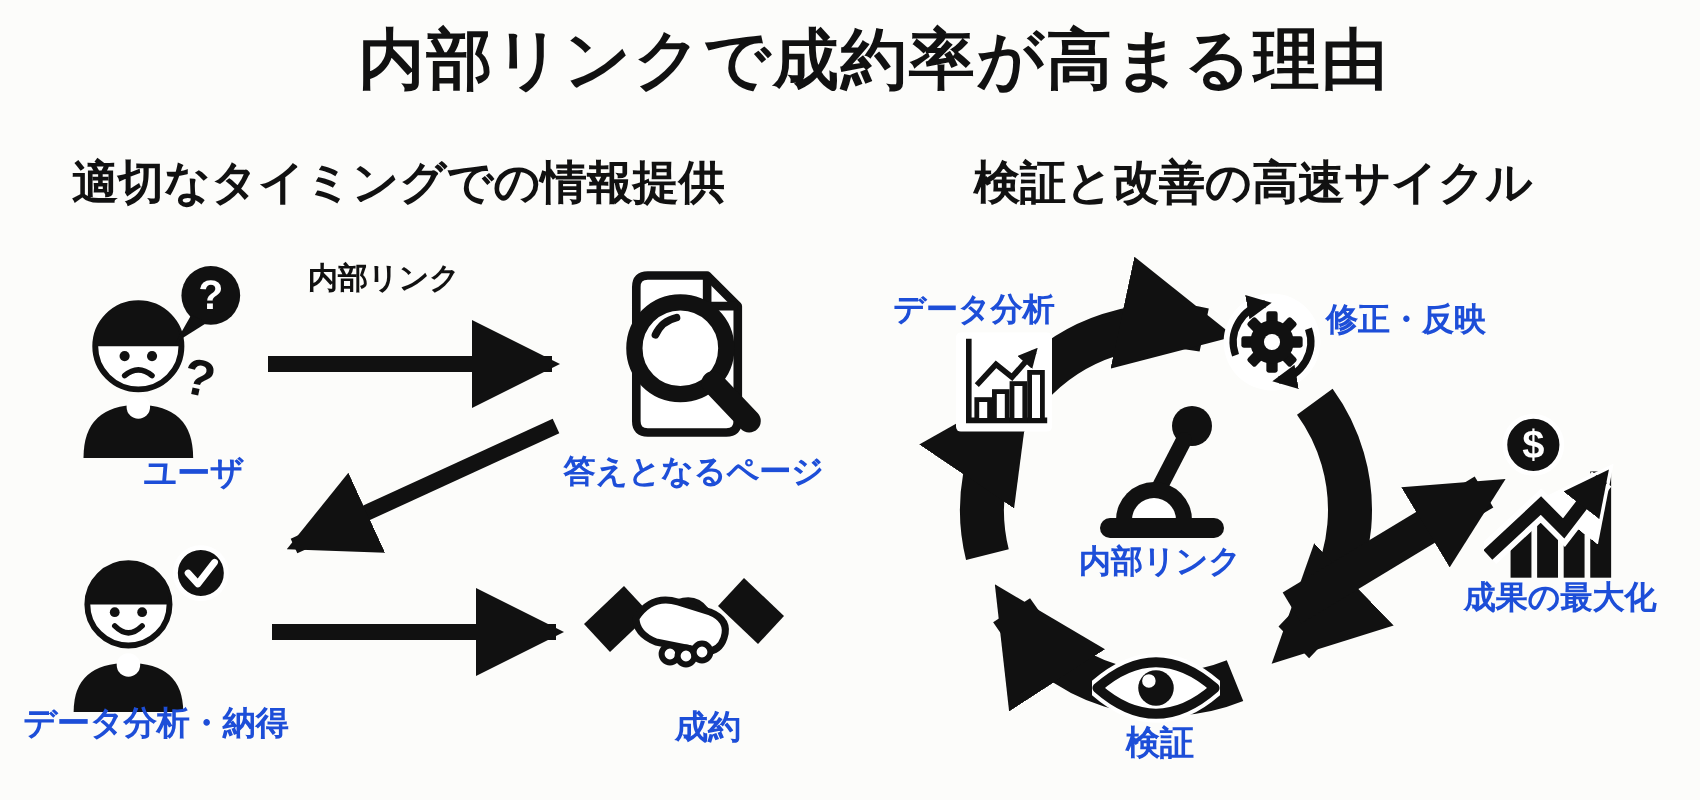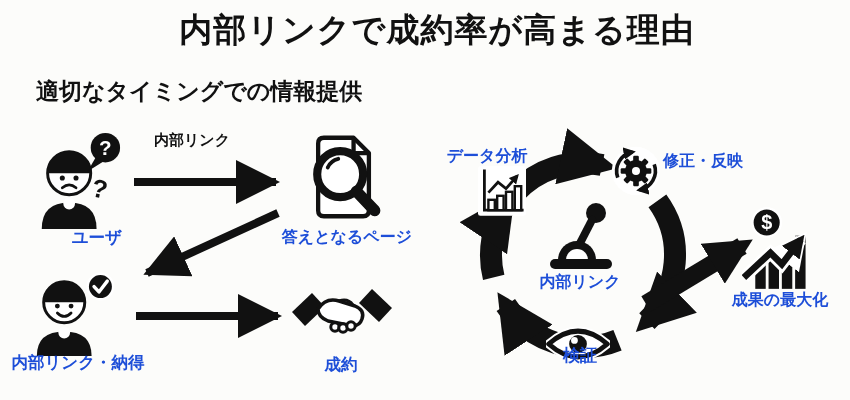--- a/index.html
+++ b/index.html
@@ -16,20 +16,21 @@
   .ink{fill:#111;}
 </style>
 </head>
 <body>
 
 <div class="stage">
 
   <h1 class="abs title">内部リンクで成約率が高まる理由</h1>
 
   <div class="abs heading" style="left:36px;top:76px;">適切なタイミングでの情報提供</div>
+  <div class="abs heading" style="left:487px;top:76px;">検証と改善の高速サイクル</div>
 
   <div class="abs" style="left:30px;top:131px;">
     <svg width="94" height="98" viewBox="0 0 96 100">
       <circle cx="40" cy="43" r="22" fill="#fff" stroke="#111" stroke-width="3"></circle>
       <path class="ink" d="M18,43 A22,22 0 0 1 62,43 Z"></path>
       <circle class="ink" cx="33" cy="48" r="2.6"></circle>
         <circle class="ink" cx="47" cy="48" r="2.6"></circle>
       <path d="M33,58 Q40,52 47,58" fill="none" stroke="#111" stroke-width="2.8" stroke-linecap="round"></path>
       <path class="ink" d="M12,100 Q12,73 40,73 Q68,73 68,100 Z"></path>
       <circle cx="40" cy="74" r="6" fill="#fff"></circle>
@@ -84,21 +85,21 @@
       <path class="ink" d="M17,37 A21,21 0 0 1 59,37 Z"></path>
       <circle class="ink" cx="31" cy="41" r="2.5"></circle>
         <circle class="ink" cx="45" cy="41" r="2.5"></circle>
       <path d="M31,48 Q38,55 45,48" fill="none" stroke="#111" stroke-width="2.8" stroke-linecap="round"></path>
       <path class="ink" d="M10,92 Q10,67 38,67 Q66,67 66,92 Z"></path>
       <circle cx="38" cy="68" r="6" fill="#fff"></circle>
       <circle cx="75" cy="21" r="13" fill="#111" stroke="#fff" stroke-width="2.5"></circle>
       <path d="M68.5,21 L73.5,26.5 L82,15.5" fill="none" stroke="#fff" stroke-width="3.5" stroke-linecap="round" stroke-linejoin="round"></path>
     </svg>
   </div>
-  <div class="abs lbl lbl-165" style="left:6px;top:353px;width:144px;">内部リンク・納得</div>
+  <div class="abs lbl lbl-165" style="left:6px;top:353px;width:144px;">データ分析・納得</div>
 
   <div class="abs" style="left:133px;top:294px;">
     <svg width="154" height="44" viewBox="0 0 154 44">
       <defs>
           <marker id="ah3" markerUnits="strokeWidth" markerWidth="5.5" markerHeight="5.5" refX="5" refY="2.75" orient="auto">
             <path d="M0,0 L5.5,2.75 L0,5.5 Z" fill="#111"></path>
           </marker>
         </defs>
       <line x1="3" y1="22" x2="145" y2="22" stroke="#111" stroke-width="8" marker-end="url(#ah3)"></line>
     </svg>
@@ -108,21 +109,21 @@
     <svg width="100" height="68" viewBox="0 0 100 68">
       <path class="ink" d="M0,28 L20,9 L33,23 L13,42 Z"></path>
       <path class="ink" d="M100,24 L80,5 L67,19 L87,38 Z"></path>
       <path d="M26,25 Q34,13 47,17 L63,22 Q73,26 70,35 Q67,44 56,41 L36,37 Q26,33 26,25 Z" fill="#fff" stroke="#111" stroke-width="3.5" stroke-linejoin="round"></path>
       <path d="M47,17 Q56,14 61,21" fill="none" stroke="#111" stroke-width="3"></path>
       <circle cx="43" cy="43" r="4.2" fill="#fff" stroke="#111" stroke-width="3"></circle>
       <circle cx="51" cy="44" r="4.2" fill="#fff" stroke="#111" stroke-width="3"></circle>
       <circle cx="59" cy="42" r="4.2" fill="#fff" stroke="#111" stroke-width="3"></circle>
     </svg>
   </div>
-  <div class="abs lbl lbl-165" style="left:301px;top:355px;width:80px;text-align:center;">成約</div>
+  <div class="abs lbl lbl-165" style="left:314px;top:355px;width:80px;text-align:center;">成約</div>
 
   <div class="abs" style="left:450px;top:118px;">
     <svg width="400" height="275" viewBox="0 0 400 275">
       <defs>
           <marker id="cah" markerUnits="strokeWidth" markerWidth="2.6" markerHeight="2.6" refX="1.9" refY="1.3" orient="auto">
             <path d="M0,0 L2.6,1.3 L0,2.6 Z" fill="#111"></path>
           </marker>
         </defs>
       <g stroke="#111" stroke-width="22" fill="none">
         <path d="M64.6,75.4 A92,92 0 0 1 152.1,47" marker-end="url(#cah)"></path>
@@ -218,15 +219,15 @@
   <div class="abs lbl lbl-16" style="left:724px;top:290px;width:112px;">成果の最大化</div>
 
   <div class="abs" style="left:546px;top:325px;">
     <svg width="64" height="38" viewBox="0 0 72 42">
       <path d="M3,21 Q36,-8 69,21 Q36,50 3,21 Z" fill="#fff" stroke="#fff" stroke-width="10" stroke-linejoin="round"></path>
       <path d="M3,21 Q36,-8 69,21 Q36,50 3,21 Z" fill="#fff" stroke="#111" stroke-width="5.5" stroke-linejoin="round"></path>
       <circle class="ink" cx="36" cy="21" r="10"></circle>
       <circle cx="32" cy="17" r="3.8" fill="#fff"></circle>
     </svg>
   </div>
-  <div class="abs lbl" style="left:540px;top:346px;width:80px;font-size:17px;">検証</div>
+  <div class="abs lbl" style="left:540px;top:362px;width:80px;font-size:17px;">検証</div>
 
 </div>
 
 </body></html>

